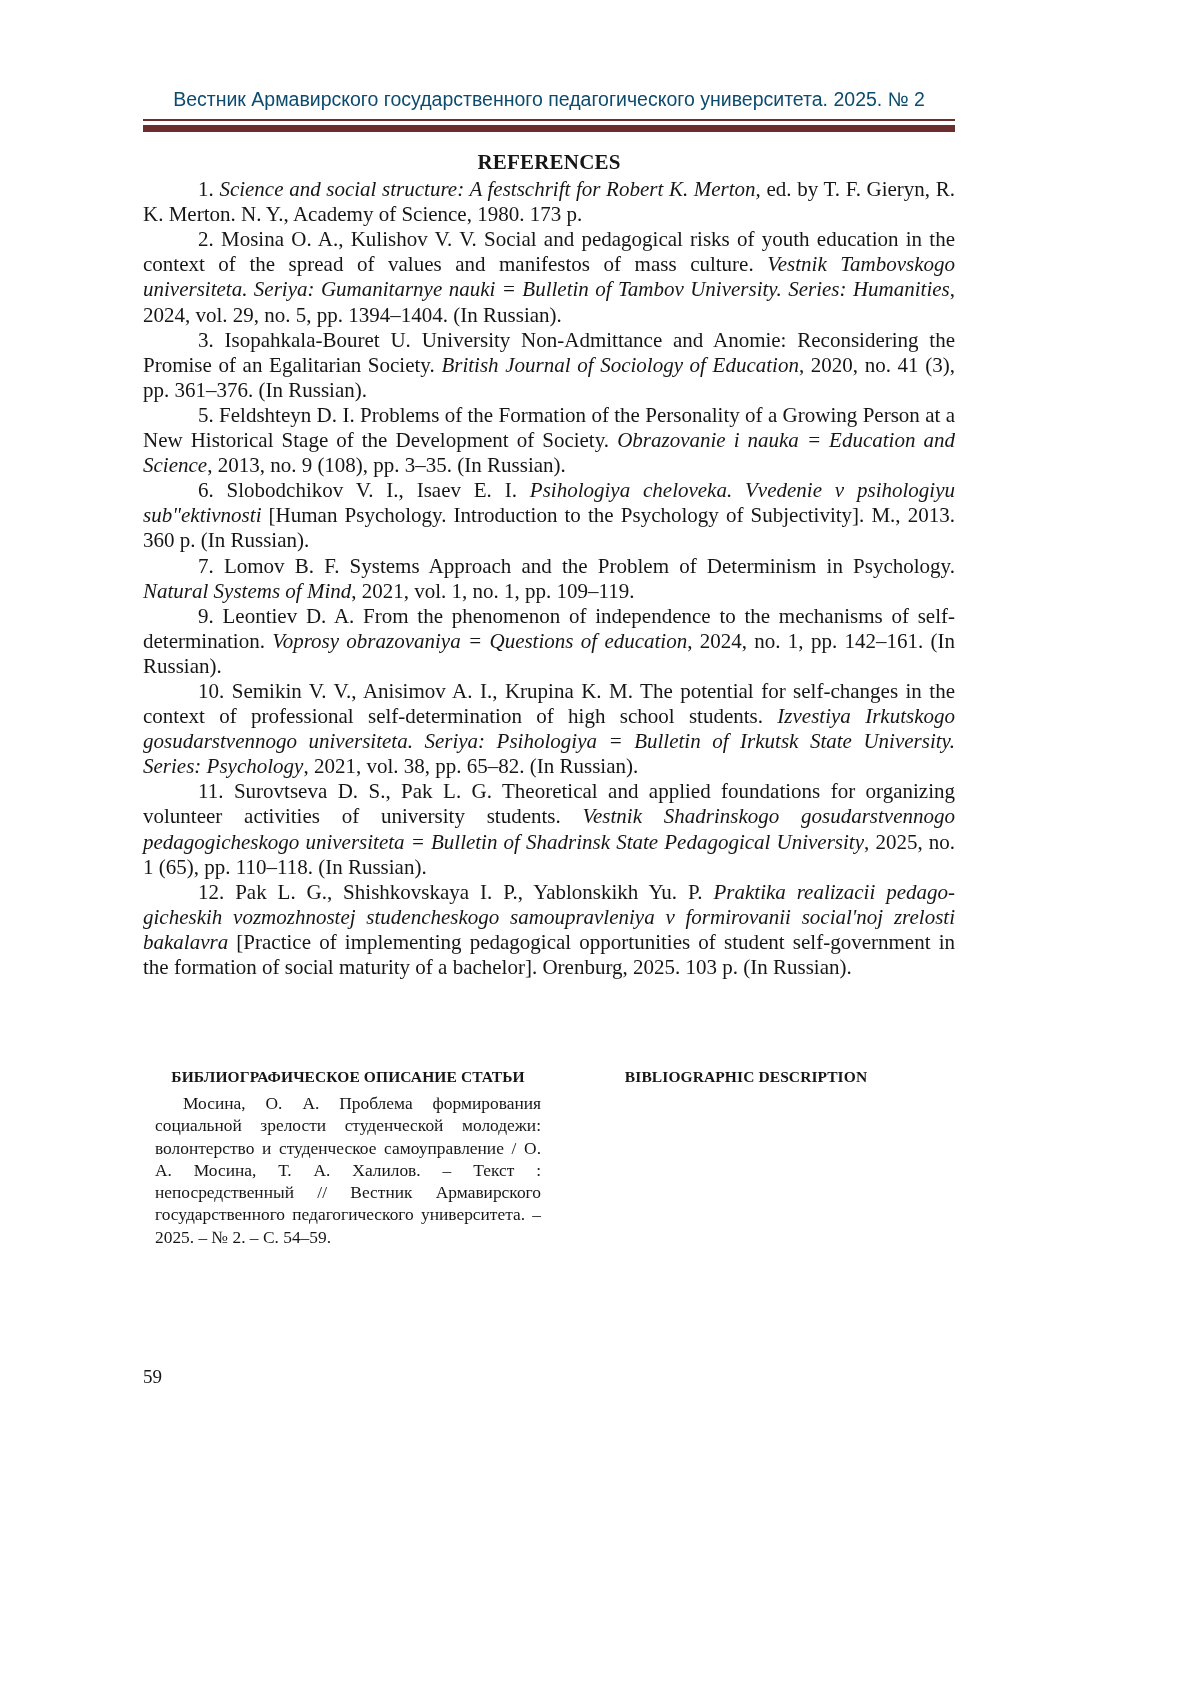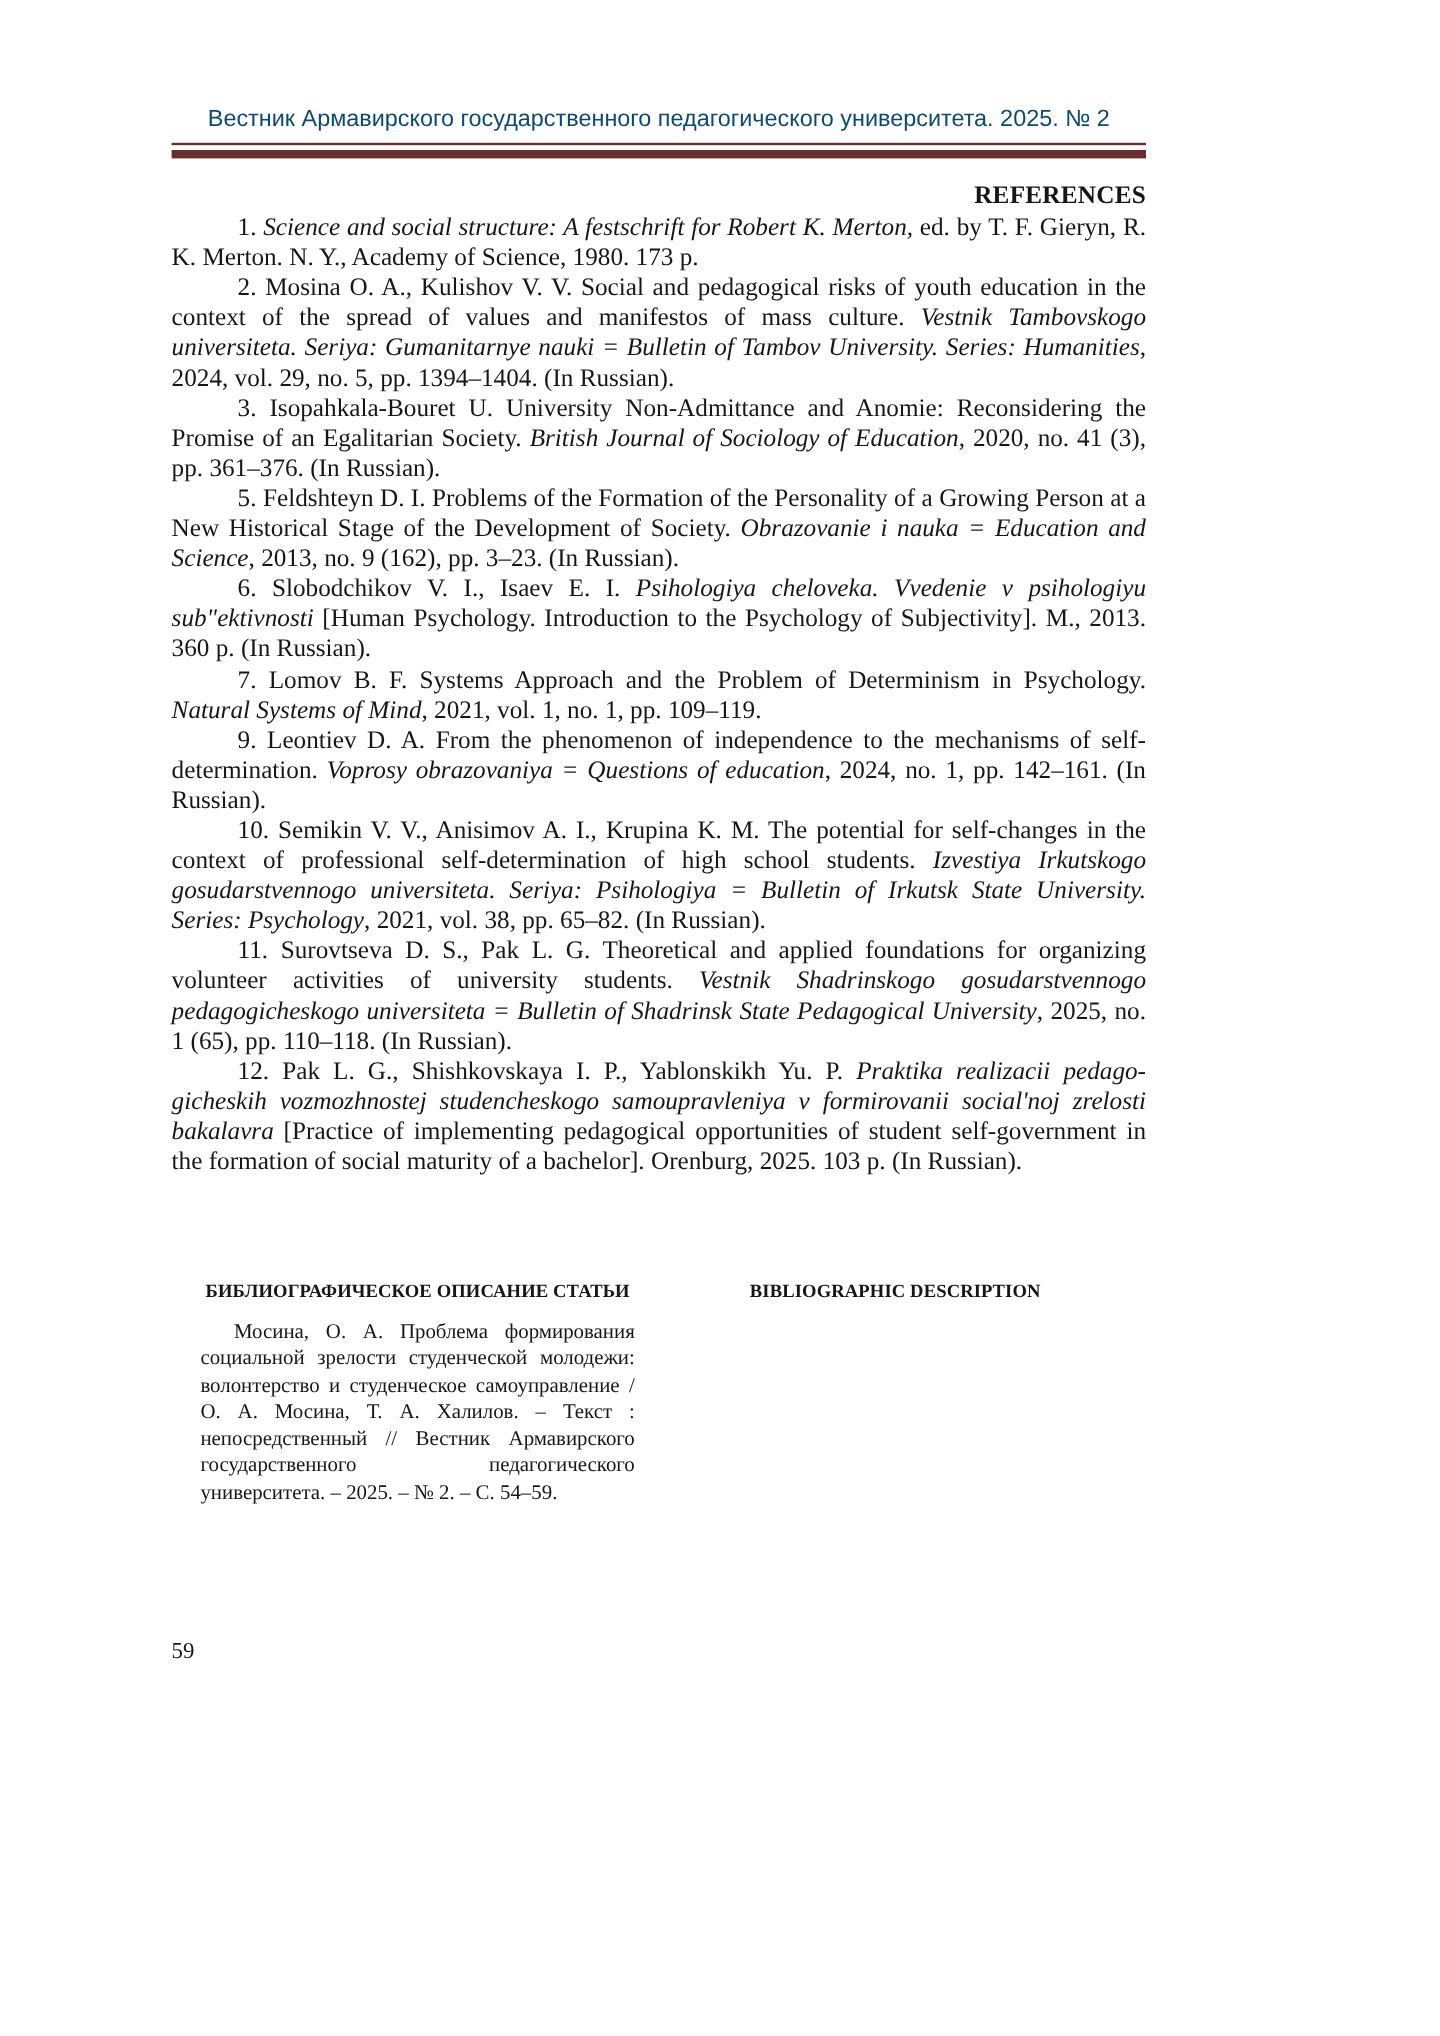--- a/index.html
+++ b/index.html
@@ -19,40 +19,40 @@
   }
   .rule { position:absolute; left:143px; width:812px; }
   .rule-thin  { top:119px; height:2px; }
   .rule-thick { top:125px; height:7px; }
 
   .refs {
     position:absolute; top:150px; left:143px; width:812px;
     font-size:21px; line-height:25.1px;
   }
   .refs-title {
-    text-align:right; font-weight:700; font-size:21px;
+    text-align:center; font-weight:700; font-size:21px;
     margin:0 0 2px 0; letter-spacing:0.2px;
   }
   .refs p.ref {
     margin:0; text-indent:55px; text-align:justify;
     hyphens:manual; -webkit-hyphens:manual;
   }
   .refs .it { font-style:italic; }
 
   .biblio {
     position:absolute; top:1068px; left:155px; width:790px;
     display:flex; gap:12px;
   }
   .biblio-col { width:386px; }
   .biblio-title {
     text-align:center; font-weight:700; font-size:15.5px;
     margin:0 0 6px 0; white-space:nowrap; letter-spacing:0.1px;
   }
   .biblio-text {
-    margin:12px; font-size:17.4px; line-height:22.3px;
+    margin:0; font-size:17.4px; line-height:22.3px;
     text-align:justify; text-indent:28px;
     hyphens:manual; -webkit-hyphens:manual;
   }
 
   .page-num {
     position:absolute; top:1366px; left:143px; width:812px;
     text-align:left; font-size:19px;
   }
 </style>
 </head>
@@ -61,21 +61,21 @@
 <div class="journal-header">Вестник Армавирского государственного педагогического университета. 2025. № 2</div>
 <div class="rule rule-thin" style="background-color: rgb(106, 46, 47);"></div>
 <div class="rule rule-thick" style="background-color: rgb(106, 46, 47);"></div>
 
 <div class="refs">
   <div class="refs-title">REFERENCES</div>
   <div>
       <p class="ref"><span>1. </span><span class="it">Science and social structure: A festschrift for Robert K. Merton,</span><span> ed. by T. F. Gieryn, R. K. Merton. N. Y., Academy of Science, 1980. 173 p.</span></p>
       <p class="ref"><span>2. Mosina O. A., Kulishov V. V. Social and pedagogical risks of youth education in the context of the spread of values and manifestos of mass culture. </span><span class="it">Vestnik Tambovskogo universiteta. Seriya: Gumanitarnye nauki = Bulletin of Tambov University. Series: Humanities</span><span>, 2024, vol. 29, no. 5, pp. 1394–1404. (In Russian).</span></p>
       <p class="ref"><span>3. Isopahkala-Bouret U. University Non-Admittance and Anomie: Reconsidering the Promise of an Egalitarian Society. </span><span class="it">British Journal of Sociology of Education</span><span>, 2020, no. 41 (3), pp. 361–376. (In Russian).</span></p>
-      <p class="ref"><span>5. Feldshteyn D. I. Problems of the Formation of the Personality of a Growing Person at a New Historical Stage of the Development of Society. </span><span class="it">Obrazovanie i nauka = Education and Science</span><span>, 2013, no. 9 (162), pp. 3–23. (In Russian).</span></p>
+      <p class="ref"><span>5. Feldshteyn D. I. Problems of the Formation of the Personality of a Growing Person at a New Historical Stage of the Development of Society. </span><span class="it">Obrazovanie i nauka = Education and Science</span><span>, 2013, no. 9 (108), pp. 3–35. (In Russian).</span></p>
       <p class="ref"><span>6. Slobodchikov V. I., Isaev E. I. </span><span class="it">Psihologiya cheloveka. Vvedenie v psihologiyu sub"ektivnosti</span><span> [Human Psychology. Introduction to the Psychology of Subjectivity]. M., 2013. 360 p. (In Russian).</span></p>
       <p class="ref"><span>7. Lomov B. F. Systems Approach and the Problem of Determinism in Psychology. </span><span class="it">Natural Systems of Mind</span><span>, 2021, vol. 1, no. 1, pp. 109–119.</span></p>
       <p class="ref"><span>9. Leontiev D. A. From the phenomenon of independence to the mechanisms of self-determination. </span><span class="it">Voprosy obrazovaniya = Questions of education</span><span>, 2024, no. 1, pp. 142–161. (In Russian).</span></p>
       <p class="ref"><span>10. Semikin V. V., Anisimov A. I., Krupina K. M. The potential for self-changes in the context of professional self-determination of high school students. </span><span class="it">Izvestiya Irkutskogo gosudarstvennogo universiteta. Seriya: Psihologiya = Bulletin of Irkutsk State University. Series: Psychology</span><span>, 2021, vol. 38, pp. 65–82. (In Russian).</span></p>
       <p class="ref"><span>11. Surovtseva D. S., Pak L. G. Theoretical and applied foundations for organizing volunteer activities of university students. </span><span class="it">Vestnik Shadrinskogo gosudarstvennogo pedagogicheskogo universiteta = Bulletin of Shadrinsk State Pedagogical University</span><span>, 2025, no. 1 (65), pp. 110–118. (In Russian).</span></p>
       <p class="ref"><span>12. Pak L. G., Shishkovskaya I. P., Yablonskikh Yu. P. </span><span class="it">Praktika realizacii pedago­gicheskih vozmozhnostej studencheskogo samoupravleniya v formirovanii social'noj zrelosti bakalavra</span><span> [Practice of implementing pedagogical opportunities of student self-government in the formation of social maturity of a bachelor]. Orenburg, 2025. 103 p. (In Russian).</span></p>
     </div>
 </div>
 
 <div class="biblio">

